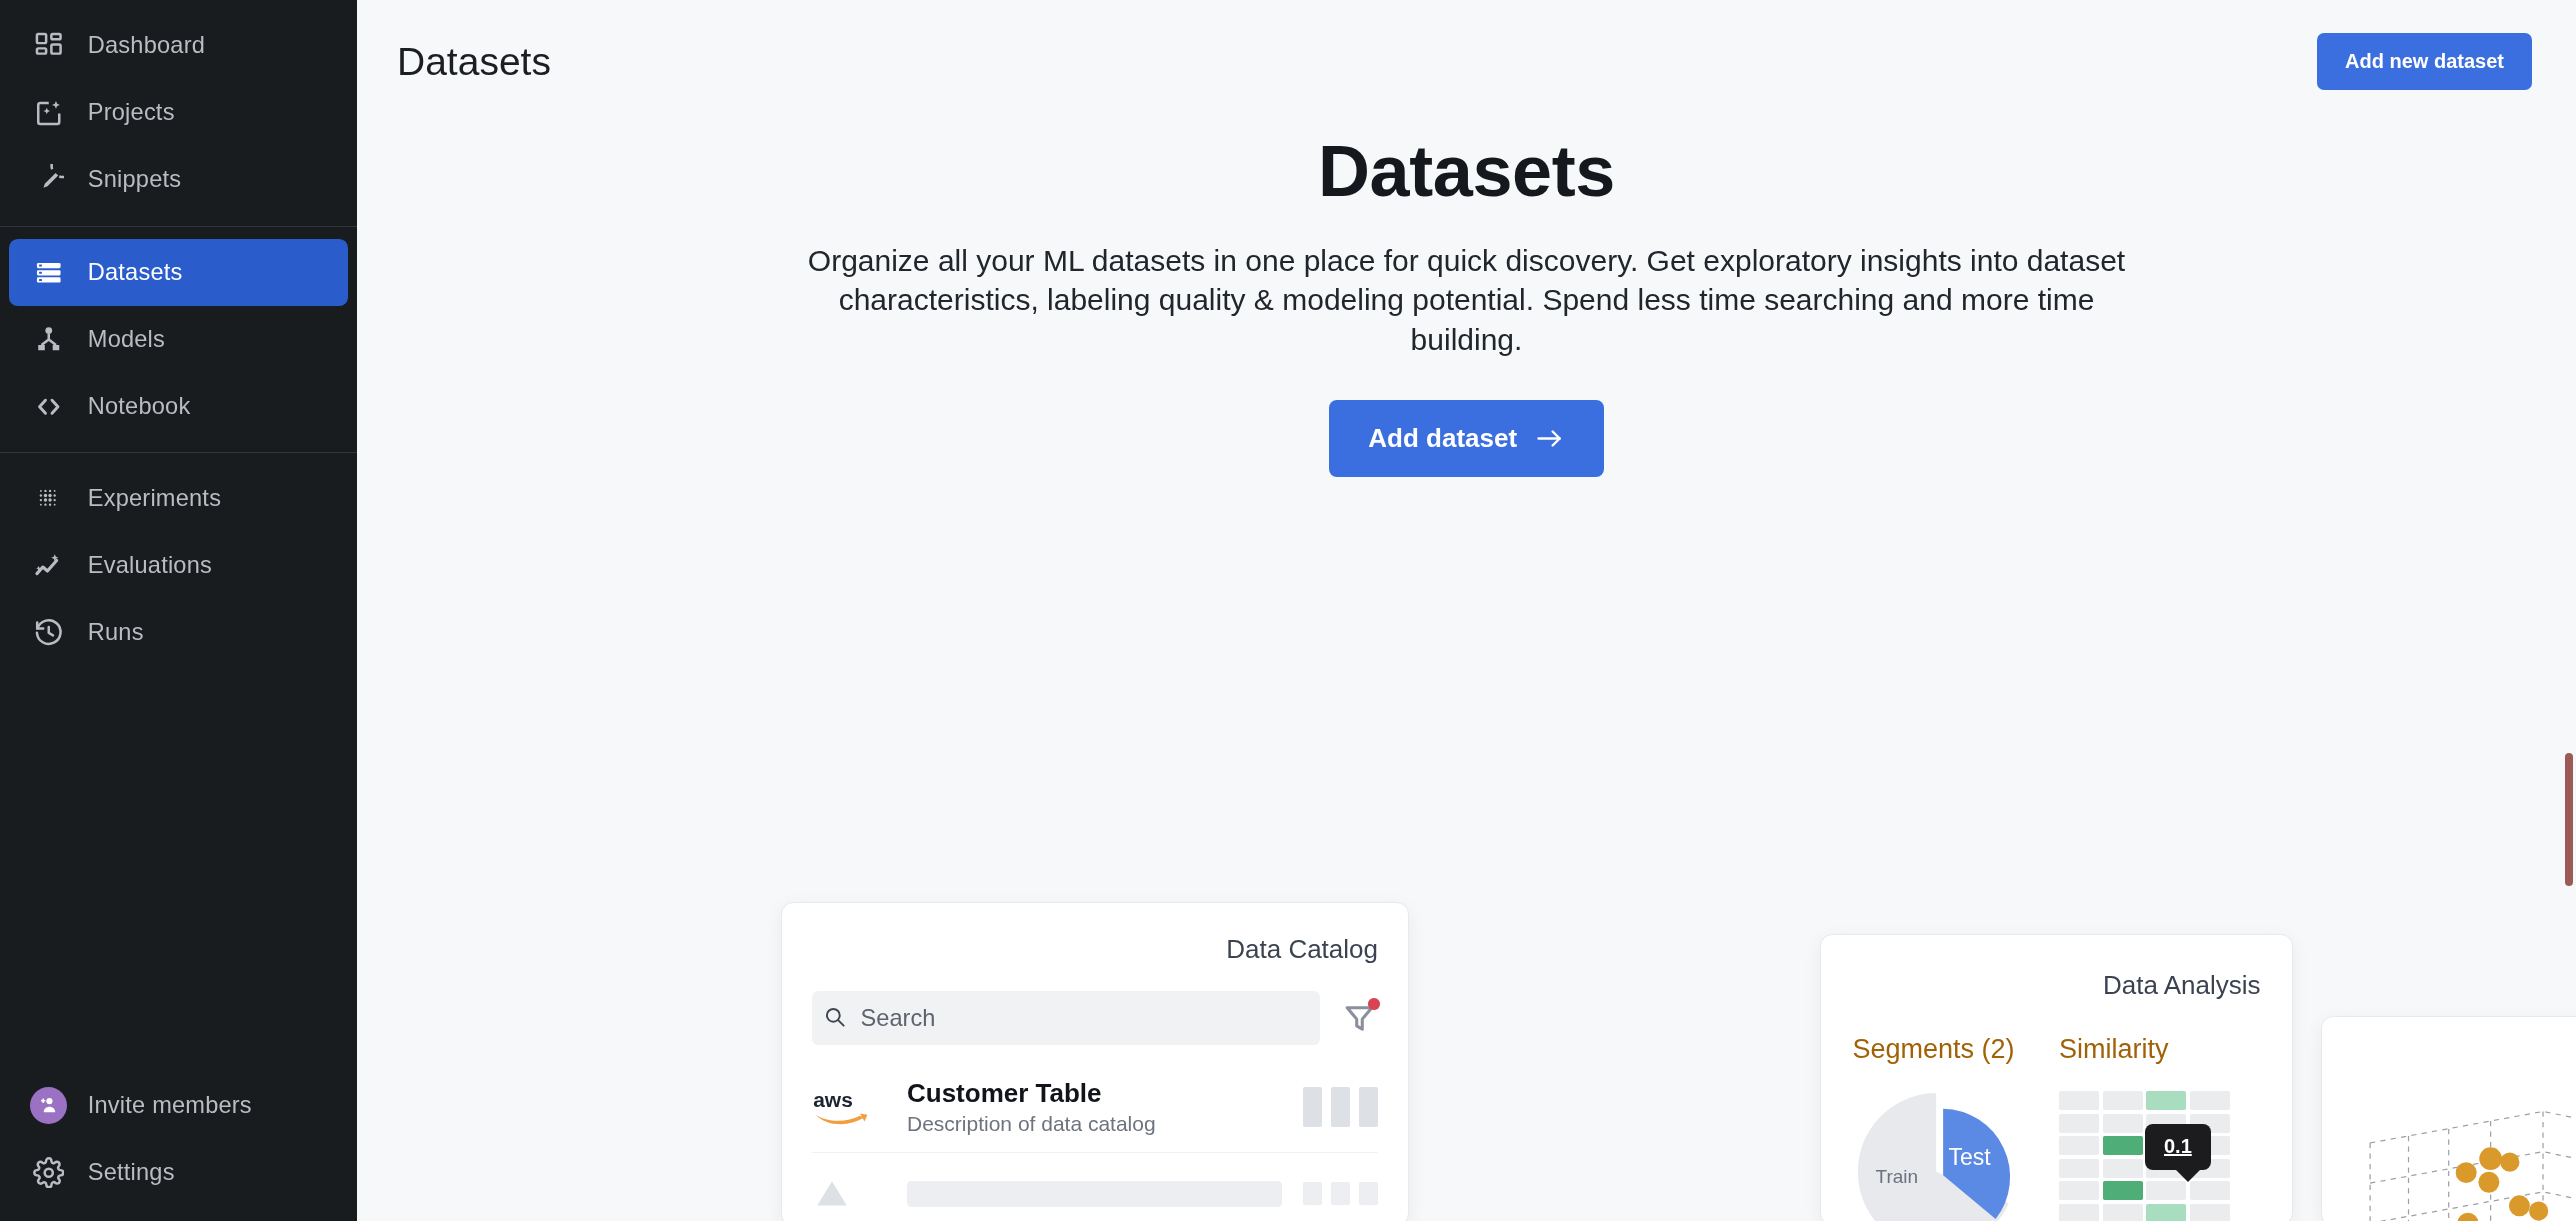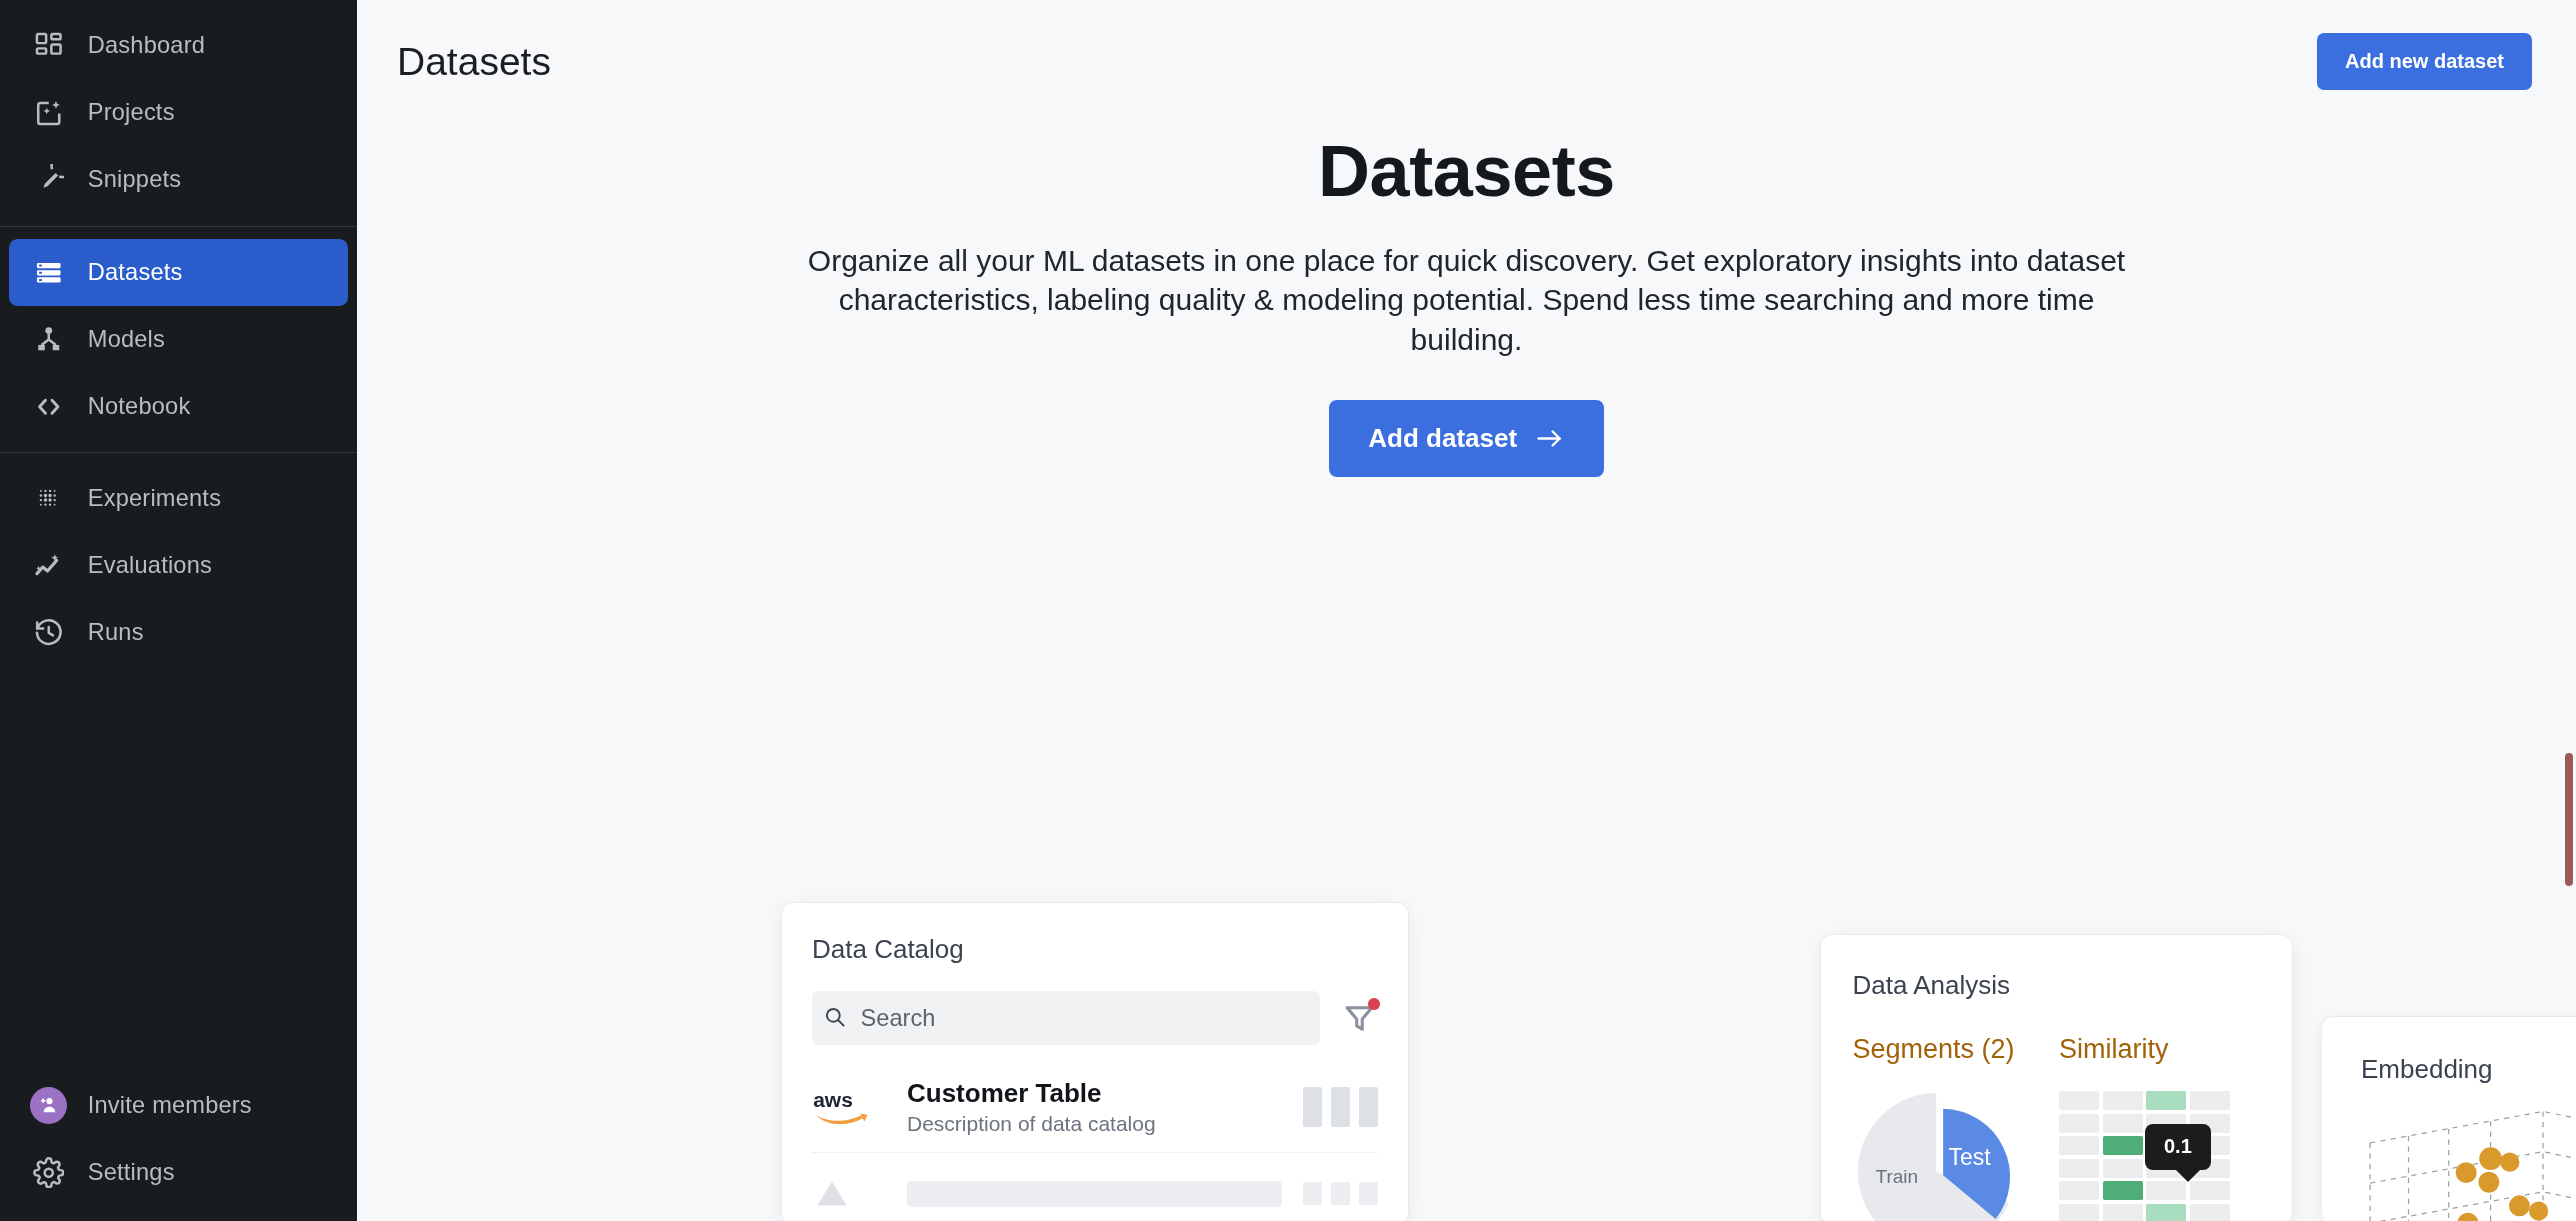--- a/index.html
+++ b/index.html
@@ -132,20 +132,21 @@
     background: #fff;
     border: 1.8px solid #e7e9ec;
     border-radius: 12.3px;
     box-shadow: 0 5.3px 19px rgba(24,30,40,0.06);
     overflow: hidden;
   }
   .card-title {
     font-size: 26px;
     color: #3b4350;
     font-weight: 400;
+    text-align: right;
   }
 
   
   .card-catalog { left: 424px; top: 8.8px; width: 628px; height: 324px; padding: 31.5px 30px 0; }
   .search-row { display: flex; align-items: center; gap: 21px; margin-top: 26px; }
   .search-box {
     flex: 1 1 auto;
     height: 54px;
     background: #f1f2f4;
     border-radius: 6.1px;
@@ -194,20 +195,21 @@
   .heat i.g2 { background: #4fad77; }
   .tooltip {
     position: absolute;
     left: 324px; top: 189px;
     background: #1c1c1e;
     color: #fff;
     font-size: 20px;
     font-weight: bold;
     border-radius: 7.9px;
     padding: 11.4px 19px;
+    text-decoration: underline;
   }
   .tooltip:after {
     content: "";
     position: absolute; left: 30px; bottom: -12.2px;
     border-left: 13px solid transparent;
     border-right: 13px solid transparent;
     border-top: 13px solid #1c1c1e;
   }
 
   

